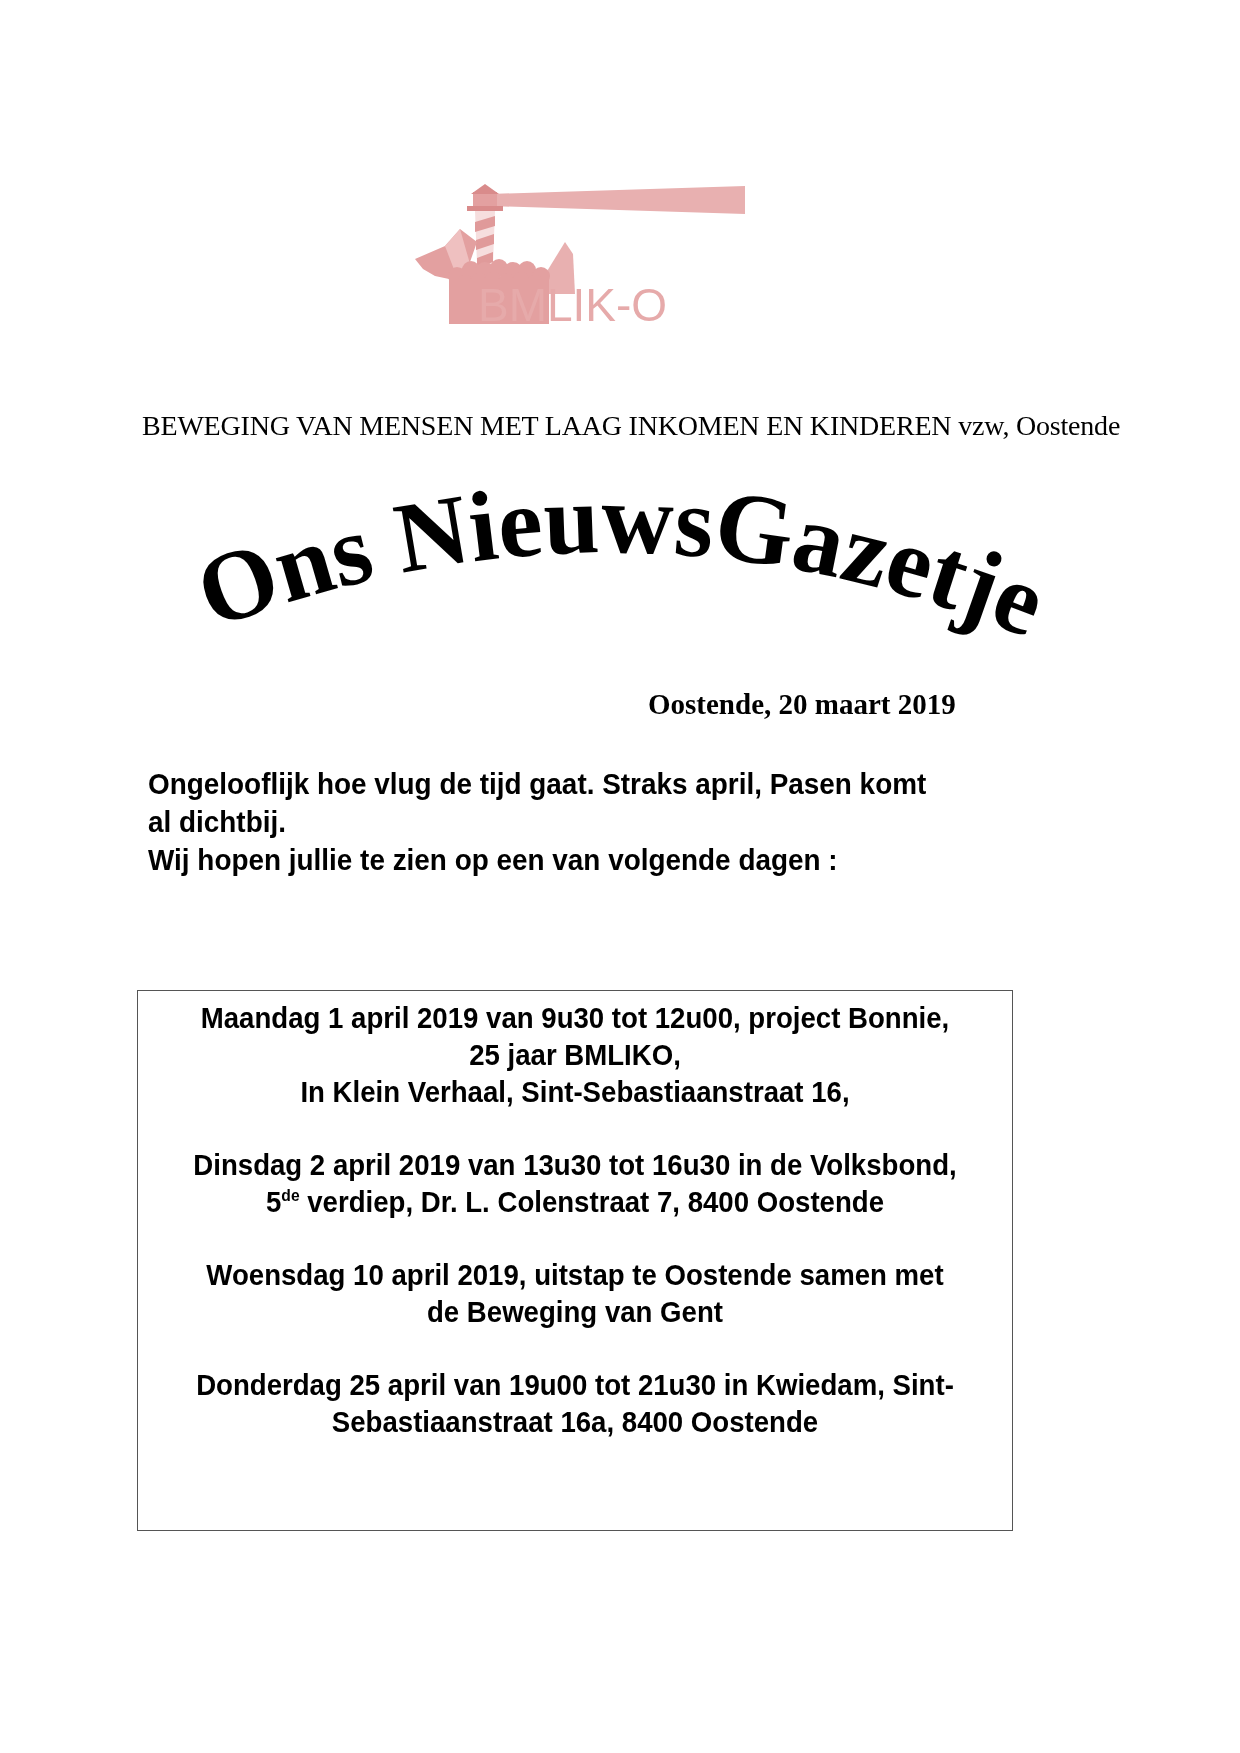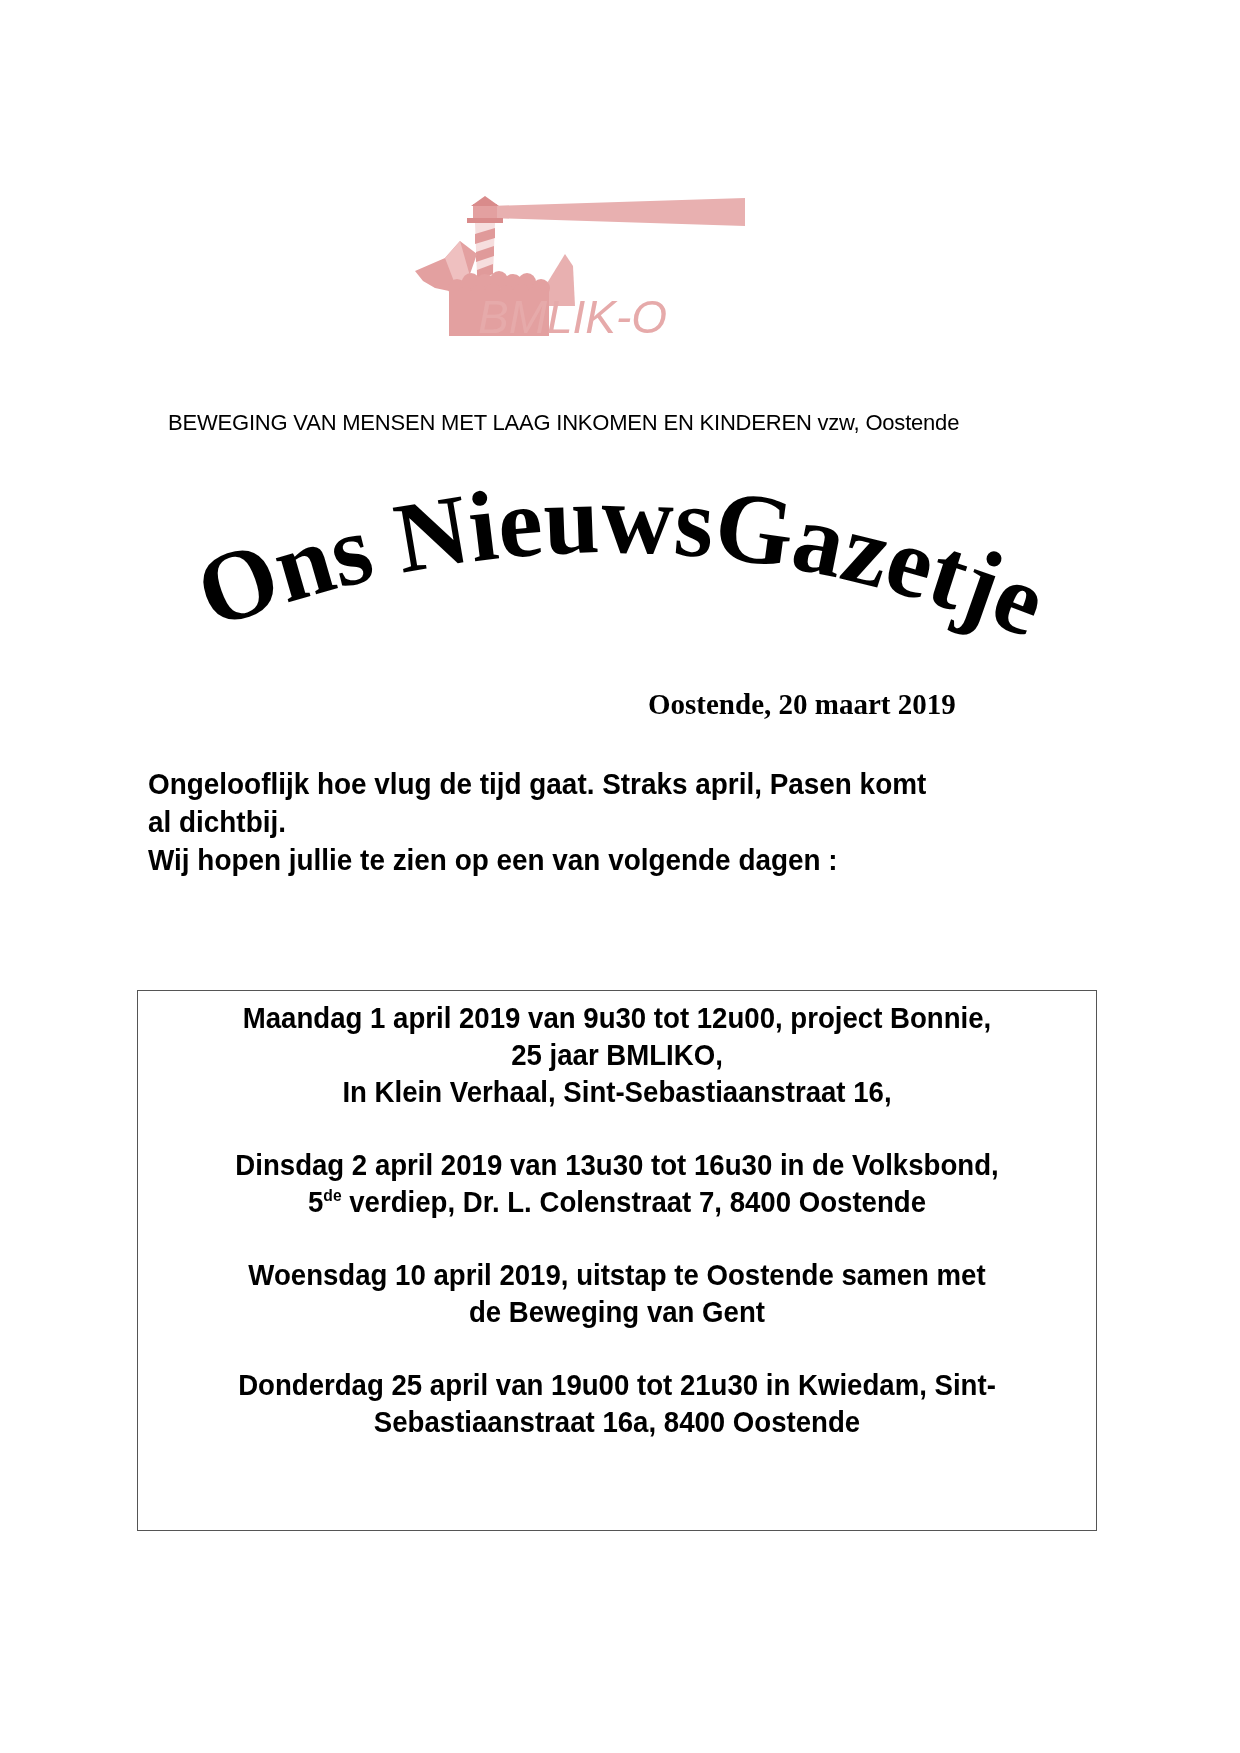--- a/index.html
+++ b/index.html
@@ -11,31 +11,30 @@
       width: 1240px;
       height: 1753px;
       position: relative;
       overflow: hidden;
       color: #000;
       font-family: "Liberation Sans", sans-serif;
     }
     .logo {
       position: absolute;
       left: 415px;
-      top: 196px;
+      top: 184px;
       width: 340px;
       height: 140px;
-      font-style: italic;
     }
     .org-line {
       position: absolute;
-      left: 168px;
+      left: 142px;
       top: 410px;
-      font-family: Liberation Sans, sans-serif;
-      font-size: 22px;
+      font-family: Liberation Serif, serif;
+      font-size: 28px;
       letter-spacing: -0.2px;
       white-space: nowrap;
     }
     .title-svg {
       position: absolute;
       left: 120px;
       top: 470px;
       width: 1000px;
       height: 220px;
     }
@@ -64,21 +63,21 @@
       font-size: 30px;
       line-height: 38px;
       transform: scaleX(0.93);
       transform-origin: left top;
     }
     .intro p { margin: 0; }
     .events-box {
       position: absolute;
       left: 137px;
       top: 990px;
-      width: 960px;
+      width: 876px;
       height: 541px;
       border: 1.5px solid #555;
       box-sizing: border-box;
     }
     .event {
       text-align: center;
       font-family: "Liberation Sans", sans-serif;
       font-weight: bold;
       font-size: 30px;
       line-height: 37px;

